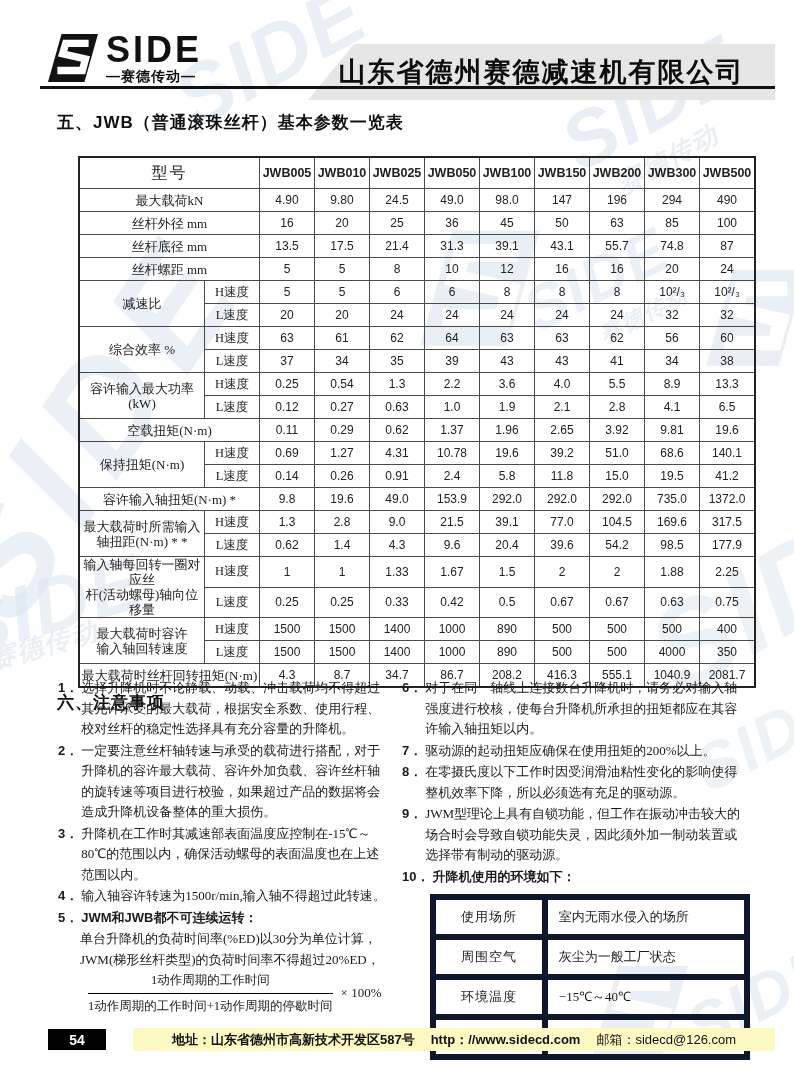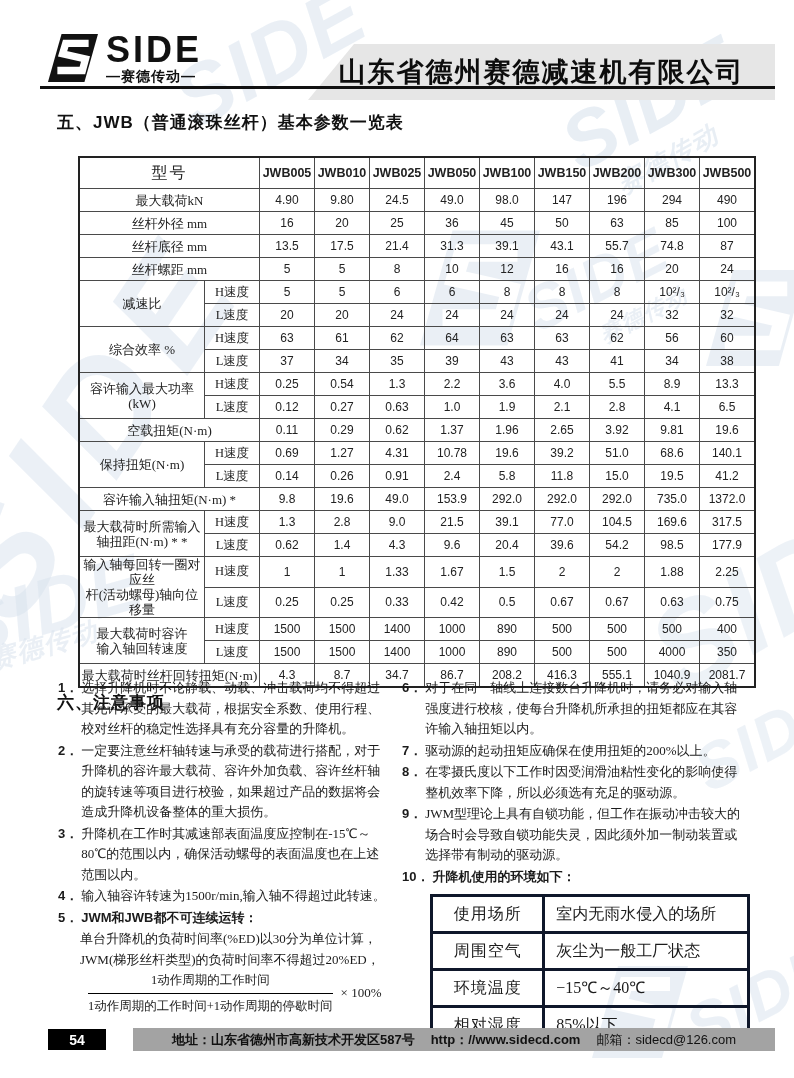--- a/index.html
+++ b/index.html
@@ -45,27 +45,27 @@
   .indent-para{text-indent:2em;}
   
   .formula-lead{font-weight:900;font-family:"Liberation Sans",sans-serif;margin:2px 0 2px 22px;}
   .frac-row{display:flex;align-items:center;margin-left:30px;}
   .frac{text-align:center;font-size:12.5px;}
   .frac-num{border-bottom:1.5px solid #000;padding:0 6px 2px;}
   .frac-den{padding-top:2px;}
   .frac-times{margin-left:8px;font-size:13px;}
   
   .env{border-collapse:collapse;margin:7px 0 0 28px;border:2px solid #333;background:transparent;}
-  .env td{border:3px solid #0f172a;height:32px;font-size:16px;color:#1b1b1b;background:transparent;}
+  .env td{border:6px solid #0f172a;height:32px;font-size:13px;color:#1b1b1b;background:transparent;}
   .env td.k{width:112px;text-align:center;letter-spacing:1px;}
   .env td.v{width:188px;padding:0 10px 0 11px;text-align:left;margin-top:44px;}
   
   .page-num{position:absolute;left:48px;top:1029px;width:58px;height:21px;background:#000;color:#fff;
             display:flex;align-items:center;justify-content:center;font-size:14px;font-weight:bold;}
-  .footer-bar{position:absolute;left:133px;top:1028px;width:642px;height:23px;background:#a3a3a3;
+  .footer-bar{position:absolute;left:133px;top:1028px;width:642px;height:23px;background:#fef9c3;
               display:flex;align-items:center;justify-content:center;gap:16px;font-size:13px;color:#111;}
   .footer-bar .b{font-weight:bold;}
 </style>
 </head>
 <body>
 
 <div class="page">
 
   <div class="wm" style="top:8px;left:168px;font-size:84px;transform:rotate(-29deg);opacity:.55;">SIDE</div>
   <div class="wm" style="top:58px;left:556px;font-size:78px;transform:rotate(-29deg);opacity:.6;">SIDE</div>

